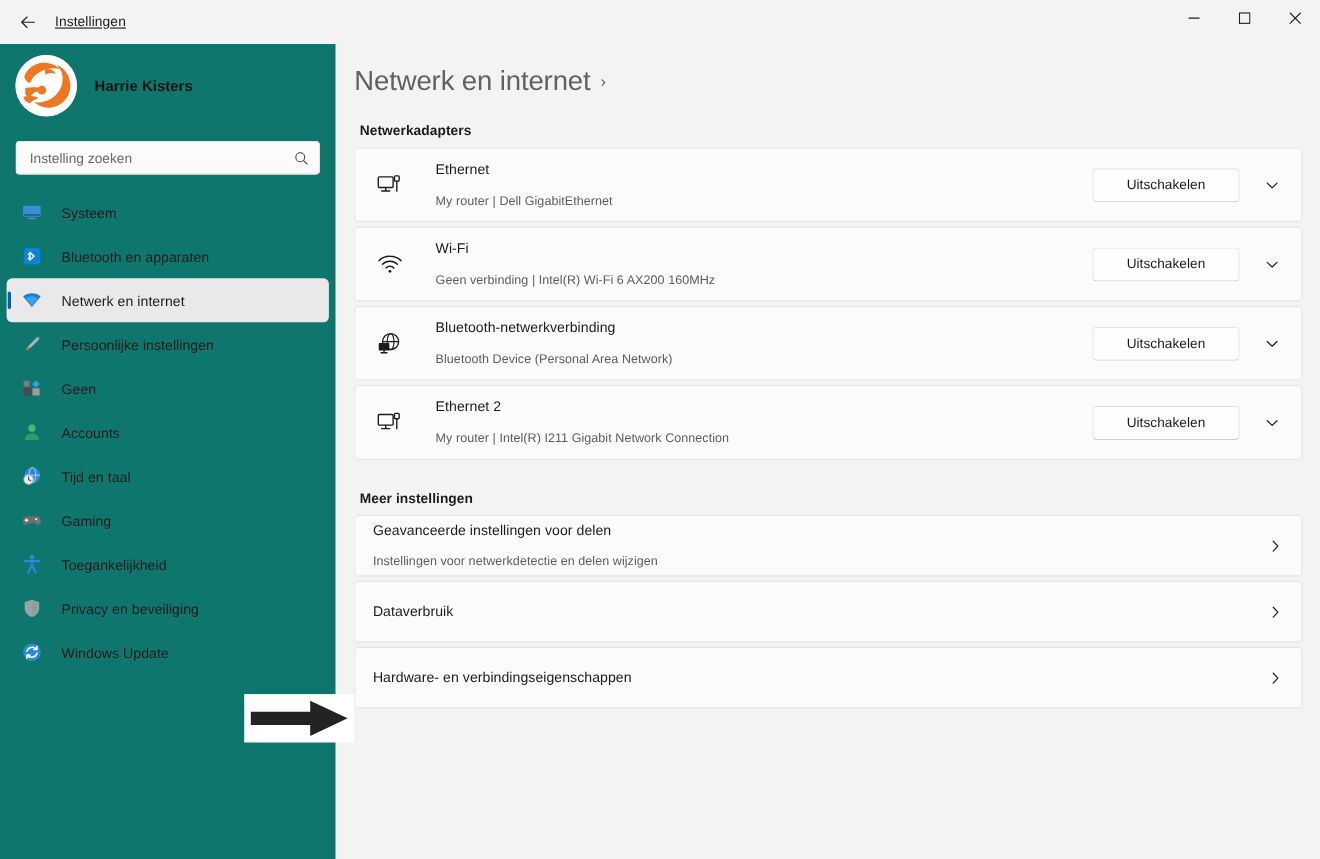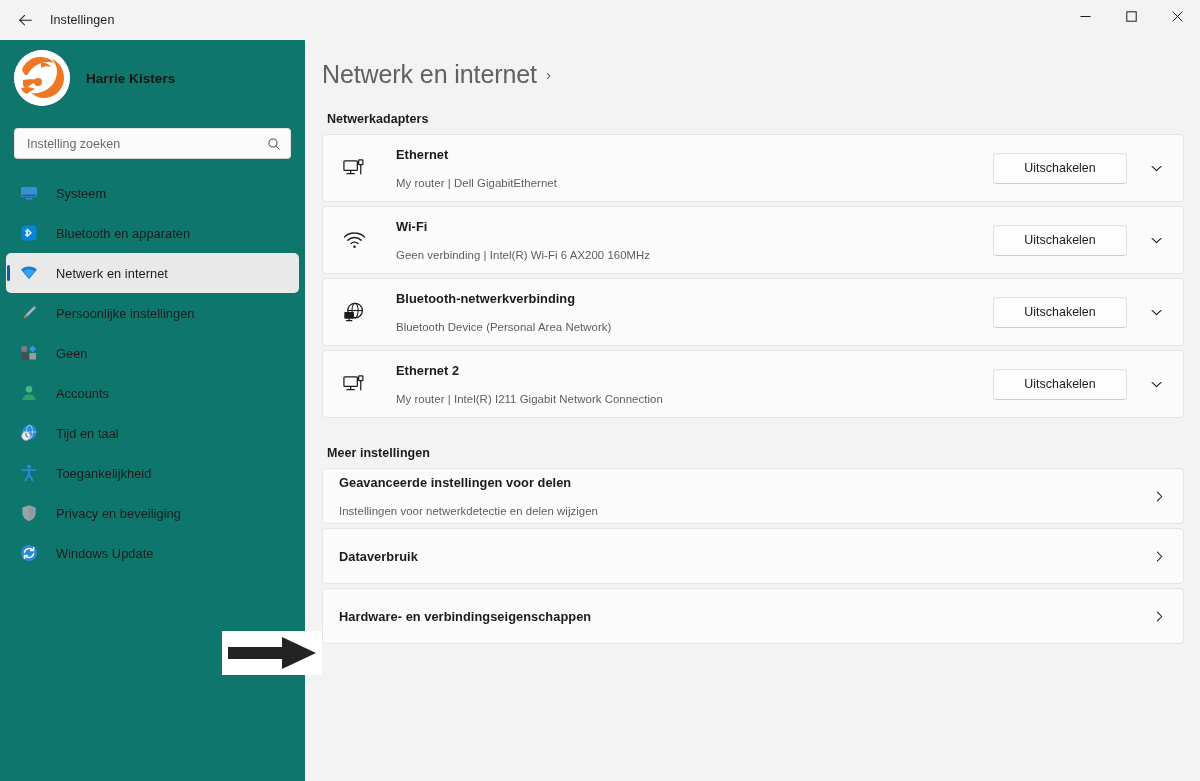--- a/index.html
+++ b/index.html
@@ -44,20 +44,21 @@
     justify-content: center;
     border-radius: 4px;
     cursor: pointer;
   }
   .back-btn svg { display:block; }
   .titlebar-title {
     font-size: 12.5px;
     color: #1b1b1b;
     margin-left: 8px;
     letter-spacing: .1px;
+    text-decoration: underline;
   }
   .win-controls {
     position: absolute;
     right: 0;
     top: 0;
     height: 40px;
     display: flex;
   }
   .win-btn {
     width: 46px;
@@ -237,21 +238,20 @@
     margin-right: 27px;
   }
   .card-icon svg { display: block; }
 
   .card-text { flex: 1 1 auto; min-width: 0; }
   .card-title {
     font-size: 12.8px;
     color: #1b1b1b;
     line-height: 17px;
     letter-spacing: .05px;
-    font-weight: bold;
   }
   .card-sub {
     font-size: 11.4px;
     color: #5d5d5d;
     line-height: 16px;
     margin-top: 12px;
     letter-spacing: .05px;
   }
 
   .card-action {
@@ -453,20 +453,31 @@
               <path d="M10.5 2a7 7 0 0 1 0 14 7 7 0 0 1 0-14z" fill="#2b8ad8"></path>
               <ellipse cx="10.5" cy="9" rx="3" ry="7" fill="none" stroke="#b8dcf5" stroke-width=".8"></ellipse>
               <path d="M3.7 9h13.6" stroke="#b8dcf5" stroke-width=".8"></path>
               <circle cx="7" cy="13" r="4.4" fill="#e9eef2" stroke="#9aa6ad" stroke-width=".8"></circle>
               <path d="M7 10.4V13l2 1.1" fill="none" stroke="#4a555c" stroke-width="1" stroke-linecap="round"></path>
             </svg>
           </span>
           <span class="nav-label">Tijd en taal</span>
         </div>
 
+        <div class="nav-item">
+          <span class="nav-icon">
+            <svg width="20" height="20" viewBox="0 0 20 20">
+              <path d="M5.3 6.4h9.4c2.3 0 3.6 2 3.6 4.3s-1.1 3.6-2.7 3.6c-1.3 0-1.9-.9-2.8-1.6H7.2c-.9.7-1.5 1.6-2.8 1.6-1.6 0-2.7-1.3-2.7-3.6s1.3-4.3 3.6-4.3z" fill="#6e6e6e"></path>
+              <path d="M5.1 8.6v2.6M3.8 9.9h2.6" stroke="#fff" stroke-width="1.05" stroke-linecap="round"></path>
+              <circle cx="13.9" cy="9.1" r=".95" fill="#fff"></circle>
+              <circle cx="15.6" cy="11" r=".95" fill="#2f9fe0"></circle>
+            </svg>
+          </span>
+          <span class="nav-label">Gaming</span>
+        </div>
 
         <div class="nav-item">
           <span class="nav-icon">
             <svg width="20" height="20" viewBox="0 0 20 20">
               <circle cx="10" cy="3.6" r="2.1" fill="#2b8ad8"></circle>
               <path d="M3.4 7.1h13.2" stroke="#2b8ad8" stroke-width="1.9" stroke-linecap="round"></path>
               <path d="M10 6.6v5.2M10 11.3 6.6 17.2M10 11.3l3.4 5.9" stroke="#2b8ad8" stroke-width="1.9" stroke-linecap="round" fill="none"></path>
             </svg>
           </span>
           <span class="nav-label">Toegankelijkheid</span>

